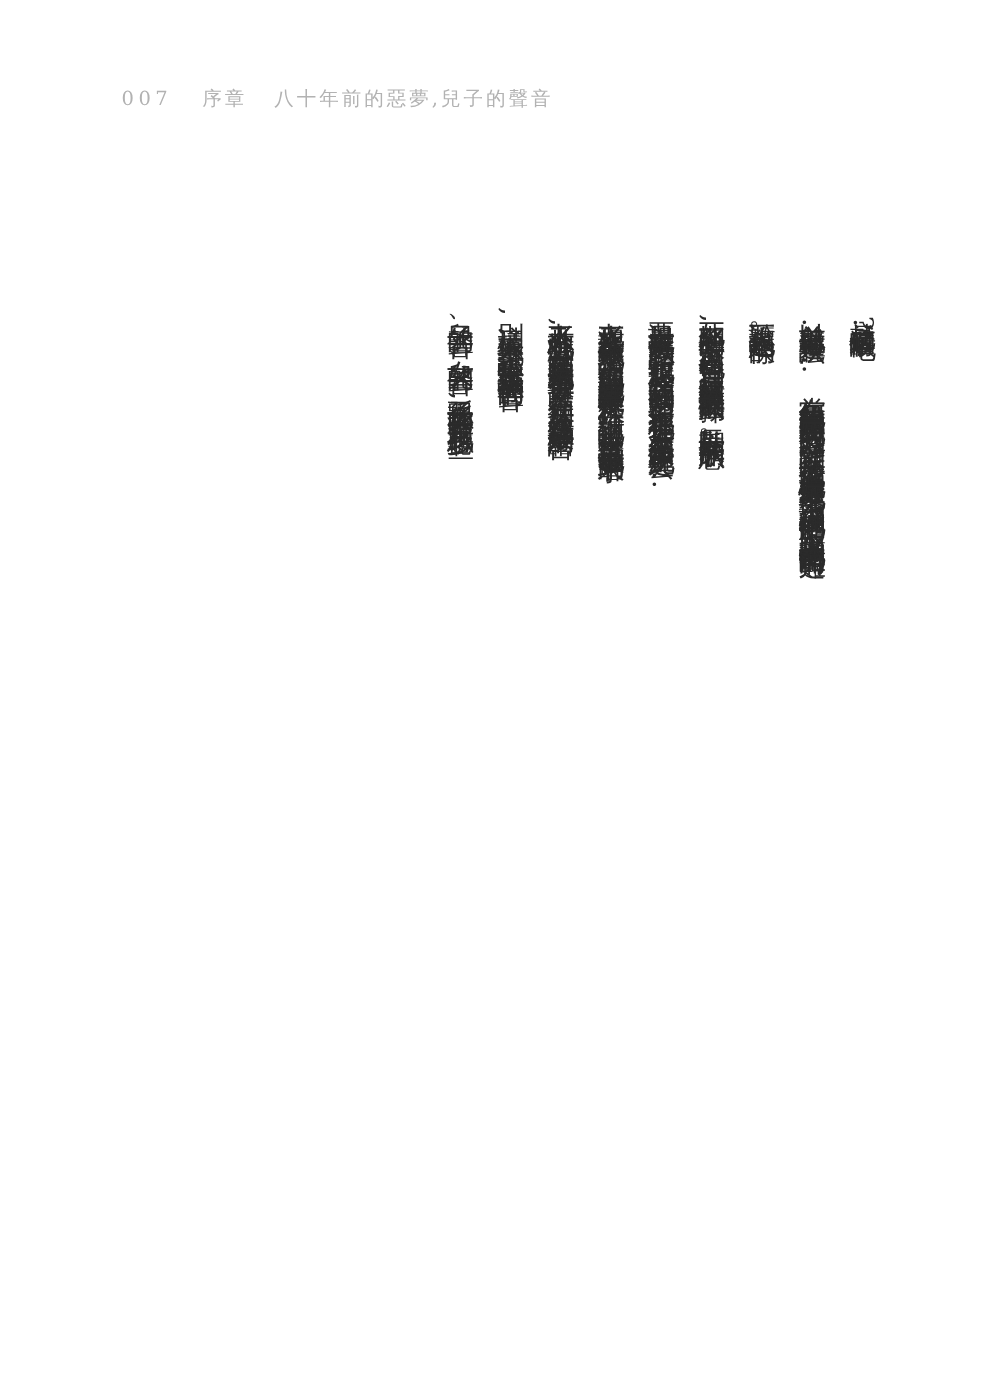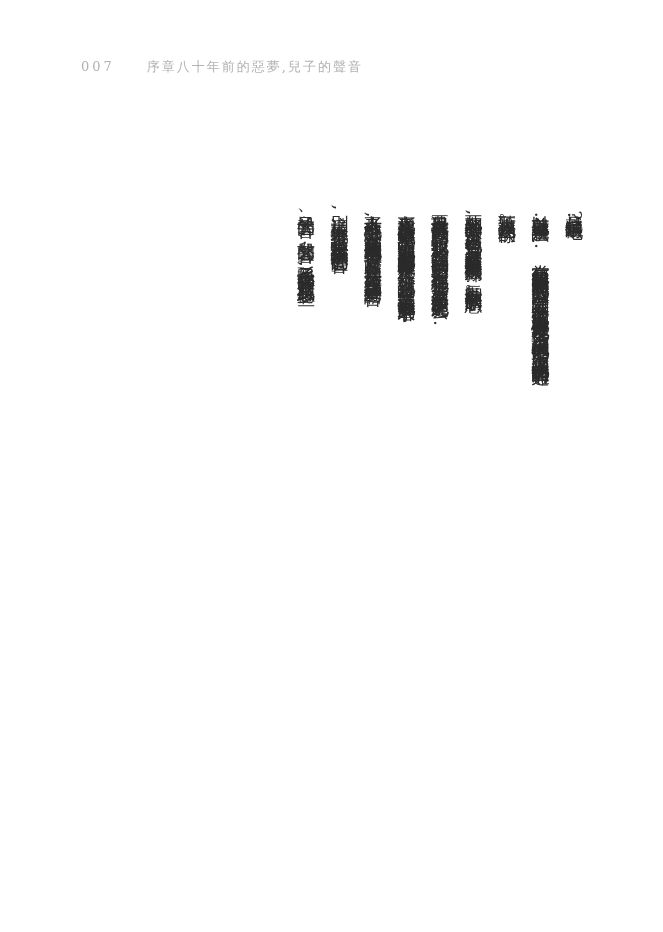--- a/index.html
+++ b/index.html
@@ -20,24 +20,25 @@
     position: absolute;
     left: 81px;
     top: 59px;
     font-size: 13px;
     line-height: 16px;
     color: #b2b2b2;
     letter-spacing: 2px;
     white-space: nowrap;
   }
   .running-head .page-num {
-    margin-right: 32px;
+    margin-right: 20px;
     letter-spacing: 3px;
   }
   .running-head .chapter {
+    margin-right: 18px;
   }
   
   .text-block {
     position: absolute;
     top: 165px;
     right: 72px;
     height: 742px;
     writing-mode: vertical-rl;
     text-orientation: mixed;
     font-size: 18px;

